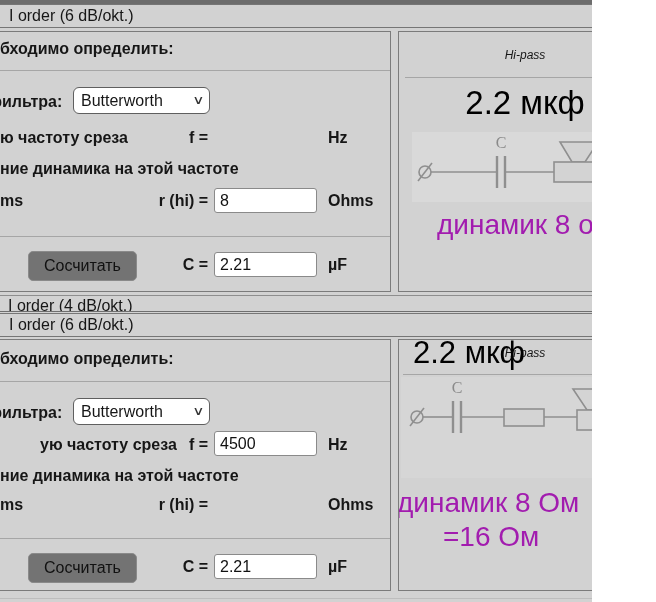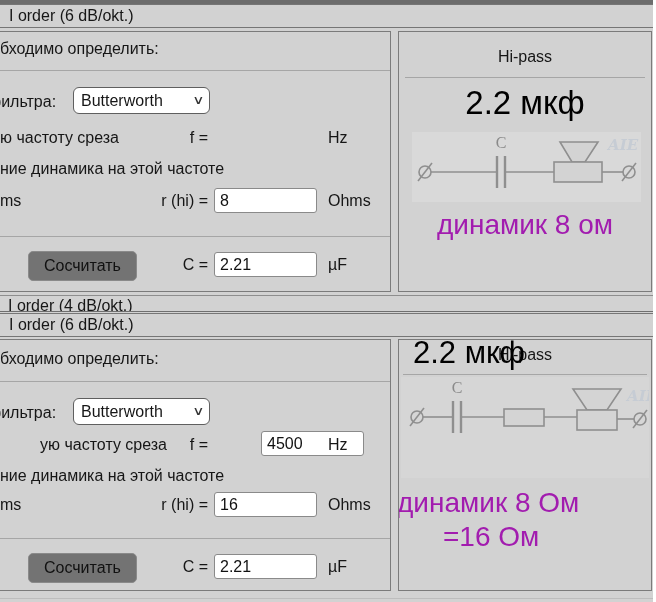--- a/index.html
+++ b/index.html
@@ -1,49 +1,49 @@
 <!DOCTYPE html>
 <html><head>
 <meta charset="utf-8">
 <style>
   html,body{margin:0;padding:0;}
   #root{
-    position:relative; width:653px; height:602px; overflow:hidden;
+    position:relative; width:592px; height:602px; overflow:hidden;
     background:#d2d2d2; font-family:"Liberation Sans",sans-serif;
     color:#161616; font-size:16px;
   }
   .abs{position:absolute;}
   .topstrip{left:0;top:0;width:656px;height:4px;background:#6d6d6d;border-bottom:1px solid #c9c9c9;}
   .titlebar{
     left:-6px;width:645px;height:22px;border:1px solid #767676;background:#d2d2d2;
     font-size:16px;line-height:22px;padding-left:14px;white-space:nowrap;
   }
   .panelbox{
     border:1px solid #7b7b7b;background:#d2d2d2;overflow:hidden;position:absolute;
   }
-  .lbl{position:absolute;font-size:16px;white-space:nowrap;}
+  .lbl{position:absolute;font-size:16px;white-space:nowrap;font-weight:bold;}
   .divider{position:absolute;left:0;right:0;height:1px;background:#a6a6a6;}
   .inp{
     position:absolute;width:96px;height:23px;border:1.5px solid #8a8a8a;border-radius:3px;
     background:#ffffff;font-family:"Liberation Sans",sans-serif;font-size:16px;
     padding:0 0 0 5px;color:#111;
   }
   .sel{
     position:absolute;width:122px;height:25px;border:1px solid #5f5f5f;border-radius:6px;
     background:#ffffff;font-size:16px;line-height:25px;padding:0 6px 0 7px;
     display:flex;justify-content:space-between;align-items:center;cursor:default;
   }
   .sel .chev{font-size:12px;color:#333;transform:scaleX(1.4);}
   .btn{
     position:absolute;height:30px;border:1px solid #8a8a8a;border-radius:5px;
     background:#737373;font-family:"Liberation Sans",sans-serif;font-size:16px;
     padding:0 15px;color:#111;
   }
   .center{left:0;right:0;text-align:center;}
-  .hipass{position:absolute;font-size:16px;}
+  .hipass{position:absolute;font-size:12px;font-style:italic;}
   .bignote{position:absolute;font-size:32px;white-space:nowrap;color:#000;}
   .imgbox{position:absolute;background:#d9d9d9;}
   .loadnote{position:absolute;font-size:28px;line-height:34px;white-space:nowrap;color:#a21caf;}
   .thinline{position:absolute;height:1px;background:#8e8e8e;left:0;width:656px;}
   .clippedbar{
     position:absolute;left:-6px;width:645px;height:15px;overflow:hidden;
     border-bottom:1px solid #6f6f6f;padding-left:14px;font-size:16px;line-height:19px;
     white-space:nowrap;
   }
   svg text.caplbl{font-family:"Liberation Serif",serif;font-size:16px;fill:#8a8a8a;}
@@ -131,28 +131,27 @@
     <div class="divider" style="top:41px;"></div>
 
     <span class="lbl" style="left:-3px;top:64px;">фильтра:</span>
     <div class="sel" style="left:82px;top:58px;">
       <span>Butterworth</span>
       <span class="chev">∨</span>
     </div>
 
     <span class="lbl" style="left:9px;top:96px;margin-left:40px;">ую частоту среза</span>
     <span class="lbl" style="left:160px;top:96px;width:57px;text-align:right;">f =</span>
-    <input class="inp" style="left: 223px; top: 91px; margin-left: 47px;" value="4500">
+    <input class="inp" style="left: 223px; top: 91px;" value="4500">
     <span class="lbl" style="left:337px;top:96px;">Hz</span>
 
     <span class="lbl" style="left:9px;top:127px;">ние динамика на этой частоте</span>
 
     <span class="lbl" style="left:9px;top:156px;">ms</span>
     <span class="lbl" style="left:140px;top:156px;width:77px;text-align:right;">r (hi) =</span>
-    <input class="inp" style="left: 223px; top: 152px;" value="16">
     <span class="lbl" style="left:337px;top:156px;">Ohms</span>
 
     <div class="divider" style="top:198px;"></div>
 
     <button class="btn" style="left:37px;top:213px;">Сосчитать</button>
     <span class="lbl" style="left:160px;top:218px;width:57px;text-align:right;">C =</span>
     <input class="inp" style="left: 223px; top: 214px;" value="2.21">
     <span class="lbl" style="left:337px;top:218px;">µF</span>
   </div>
 

